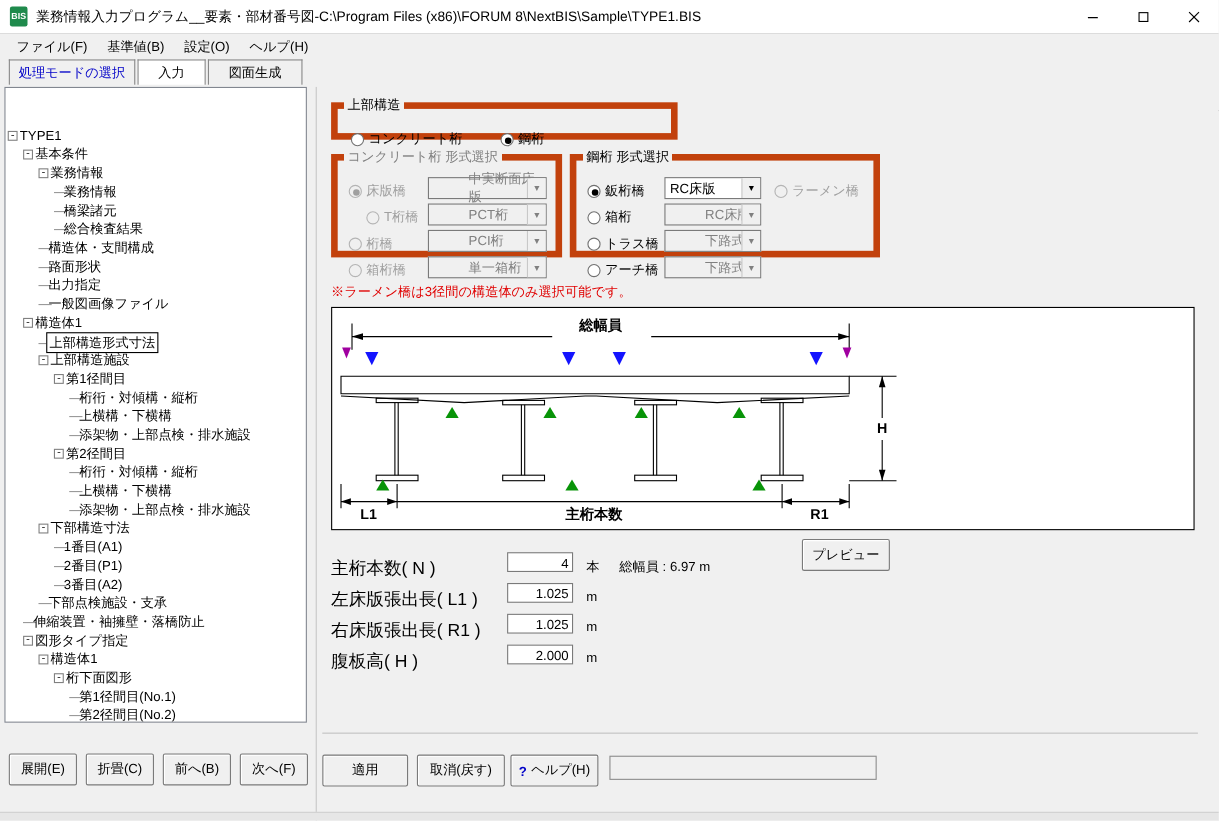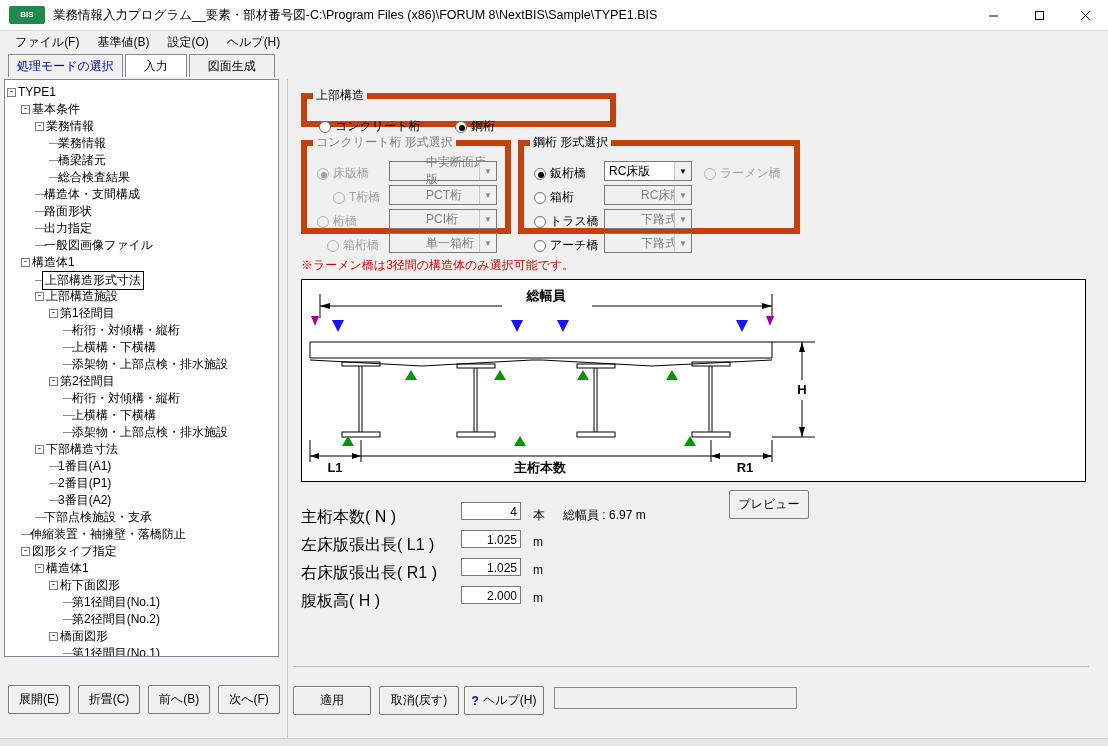--- a/index.html
+++ b/index.html
@@ -12,21 +12,21 @@
     color:#000;
     overflow:hidden;
     position:relative;
   }
   
   .titlebar {
     height:31px; background:#ffffff; display:flex; align-items:center;
     border-bottom:1px solid #dcdcdc;
   }
   .app-icon {
-    width:36px; height:18px; margin-left:9px; margin-right:8px;
+    width:16px; height:18px; margin-left:9px; margin-right:8px;
     background:#1f8a4c; color:#fff; font-size:8px; line-height:18px;
     text-align:center; border-radius:2px; font-weight:bold;
   }
   .title-text { font-size:12.5px; color:#000; white-space:nowrap; }
   .win-btns { margin-left:auto; display:flex; height:31px; }
   .win-btn {
     width:46px; height:31px; display:flex; align-items:center; justify-content:center;
     font-size:12px; color:#000;
   }
 
@@ -56,21 +56,21 @@
 
   
   .main {
     position:absolute; left:0; top:77px; right:0; bottom:0;
     background:#f0f0f0;
   }
   .tree-panel {
     position:absolute; left:4px; top:2px; width:275px; height:578px;
     background:#fff; border:1px solid #828790; overflow:hidden;
   }
-  .tree { padding:4px 2px; font-size:12px; line-height:17px; }
+  .tree { padding:4px 2px; font-size:12px; line-height:17px;margin-top:31px; }
   .tnode { position:relative; white-space:nowrap; height:17px; }
   .tnode .lbl { display:inline-block; }
   .tnode .lbl.sel {
     background:#fff; border:1px solid #000; padding:0 2px; margin-left:-2px;
   }
   .box {
     display:inline-block; width:9px; height:9px; border:1px solid #808080;
     background:#fff; font-size:9px; line-height:7px; text-align:center;
     vertical-align:middle; margin-right:2px; color:#000; font-family:"Liberation Mono", monospace;
   }
@@ -265,21 +265,21 @@
 
       <div class="radio dis" style="position:absolute; left:10px; top:62px; width:78px;">
         <span class="rd"></span>
         <span>桁橋</span>
       </div>
       <div class="combo dis" style="position:absolute; left:82px; top:58px;">
         <span>PCI桁</span>
         <span class="arrow">▼</span>
       </div>
 
-      <div class="radio dis" style="position:absolute; left:20px; top:86px; width:78px;">
+      <div class="radio dis" style="position:absolute; left:10px; top:86px; width:78px;">
         <span class="rd"></span>
         <span>箱桁橋</span>
       </div>
       <div class="combo dis" style="position:absolute; left:82px; top:82px;">
         <span>単一箱桁</span>
         <span class="arrow">▼</span>
       </div>
     </fieldset>
 
     <fieldset class="grp" style="left:230px; top:55px; width:282px; height:100px;">

